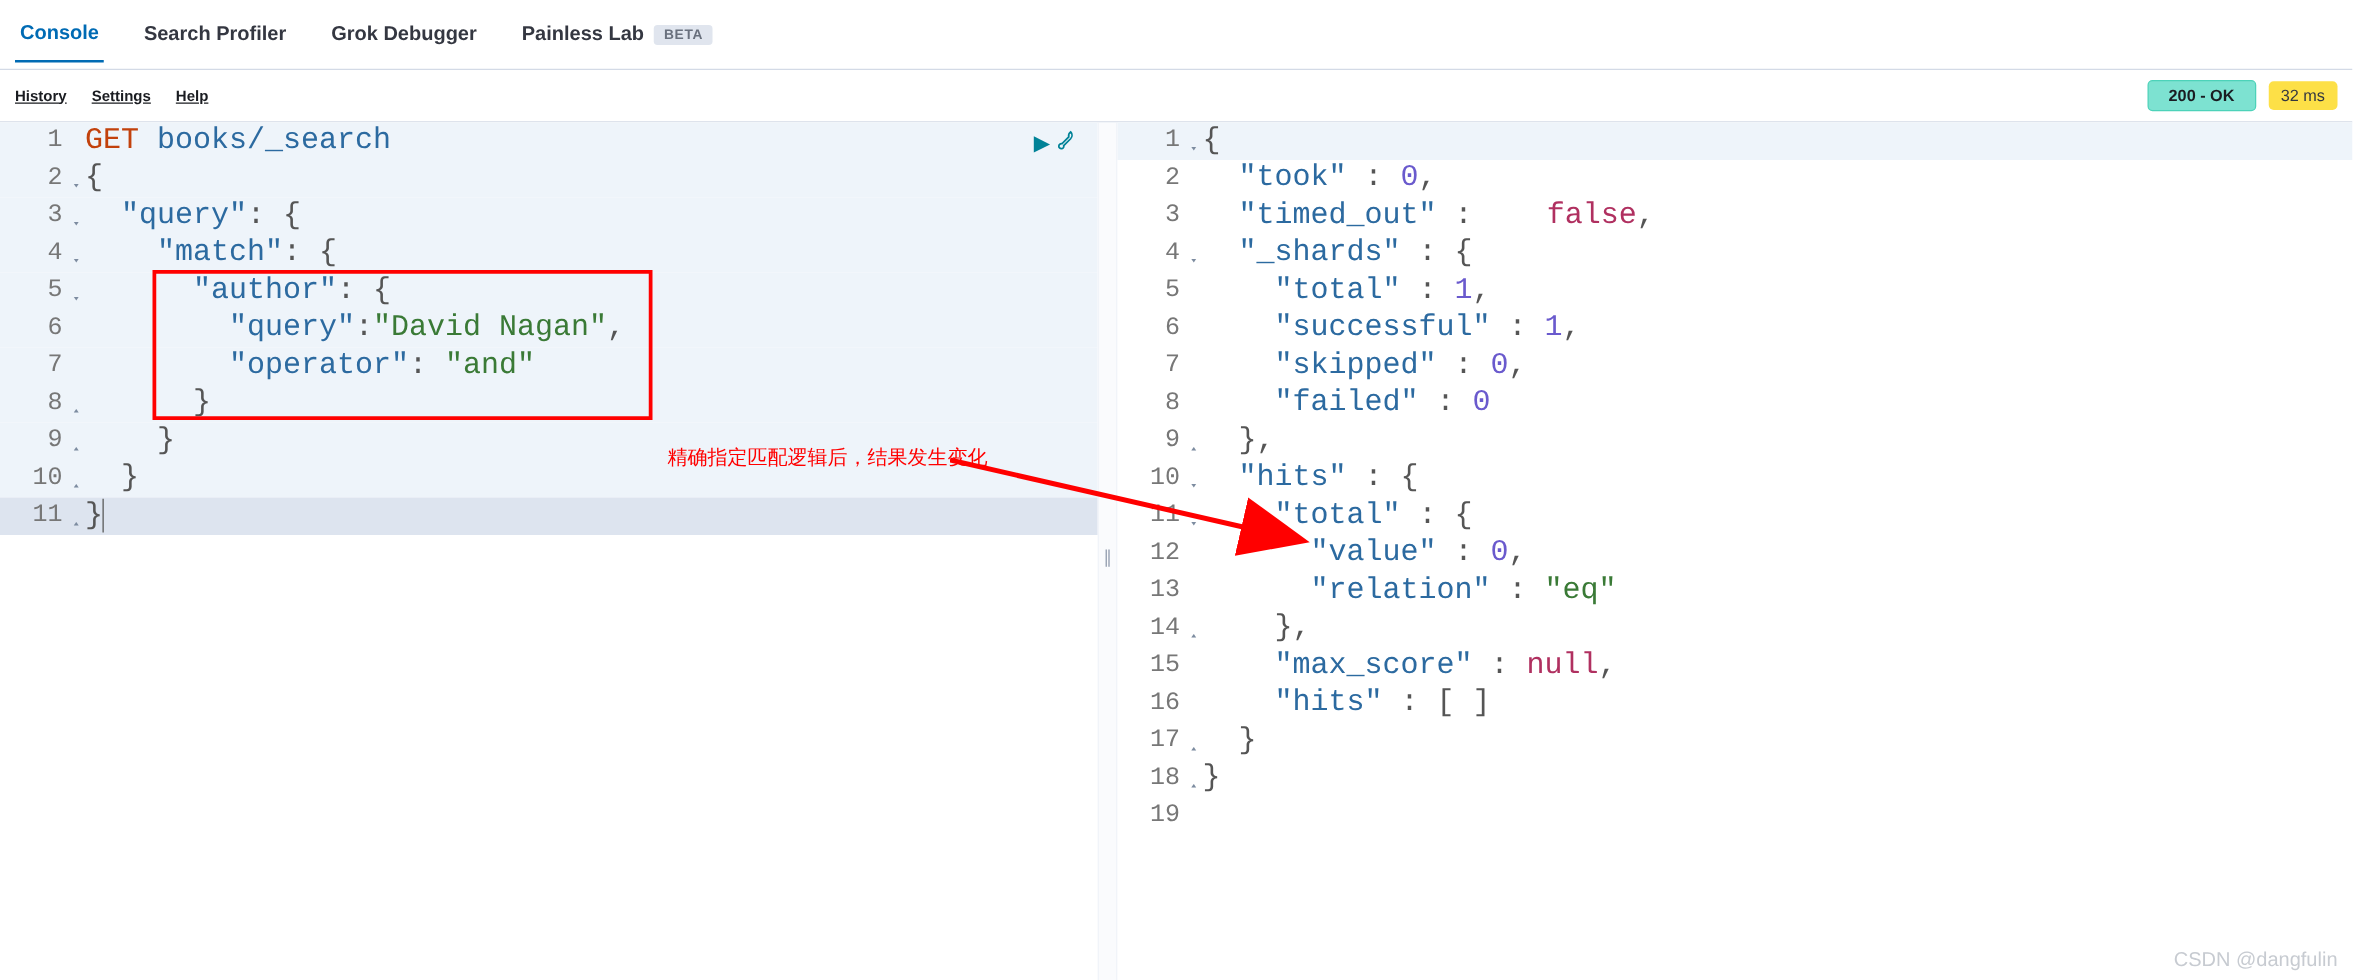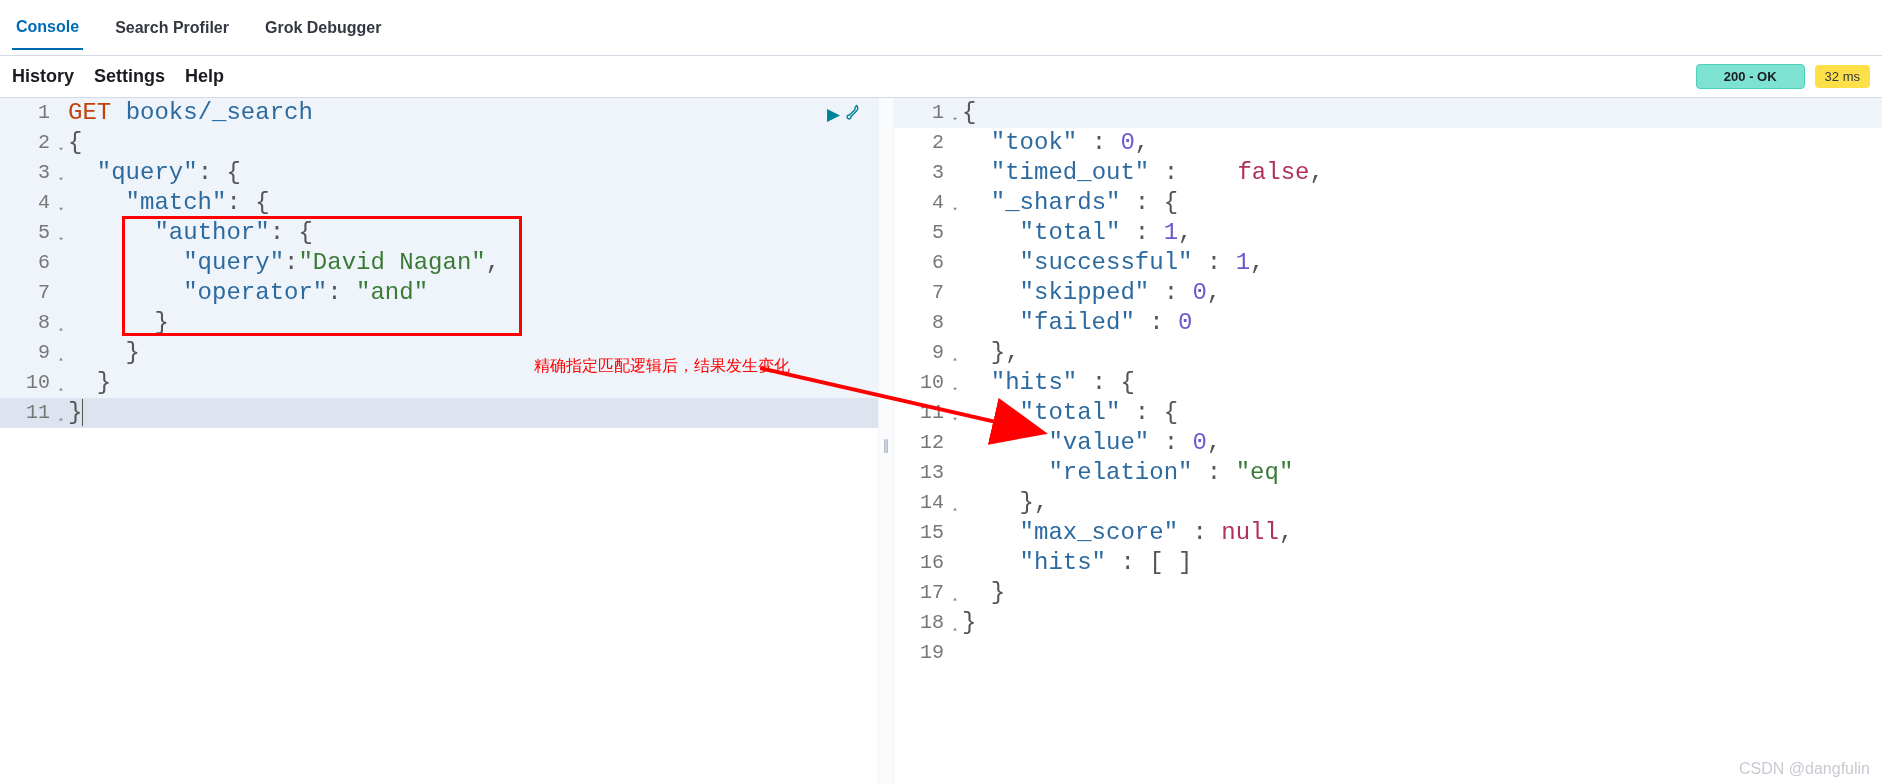--- a/index.html
+++ b/index.html
@@ -45,33 +45,34 @@
 .subnav {
   display: flex;
   align-items: center;
   justify-content: space-between;
   padding: 8px 12px;
   border-bottom: 1px solid #d3dae6;
   background: #fff;
 }
 .subnav-left { display: flex; gap: 20px; }
 .subnav-item {
-  font-size: 18px;
+  font-size: 12px;
   font-weight: 700;
   color: #1a1c21;
   cursor: pointer;
+  text-decoration: underline;
 }
 .subnav-right { display: flex; gap: 10px; align-items: center; }
 .status-badge {
   background: #7de2d1;
   border: 1px solid #4dd2b9;
   color: #1a1c21;
   font-size: 13px;
   font-weight: 600;
-  padding: 4px 27px;
+  padding: 4px 16px;
   border-radius: 4px;
 }
 .time-badge {
   background: #fde047;
   color: #343741;
   font-size: 13px;
   font-weight: 500;
   padding: 4px 10px;
   border-radius: 4px;
 }
@@ -181,20 +182,24 @@
   font-family: sans-serif;
 }
 </style>
 </head>
 <body>
 
 <div class="tabs">
   <div class="tab active">Console</div>
   <div class="tab">Search Profiler</div>
   <div class="tab">Grok Debugger</div>
+  <div class="tab">
+    <span>Painless Lab</span>
+    <span class="beta-badge">BETA</span>
+  </div>
 </div>
 
 <div class="subnav">
   <div class="subnav-left">
     <div class="subnav-item">History</div>
     <div class="subnav-item">Settings</div>
     <div class="subnav-item">Help</div>
   </div>
   <div class="subnav-right">
     <div class="status-badge">200 - OK</div>

